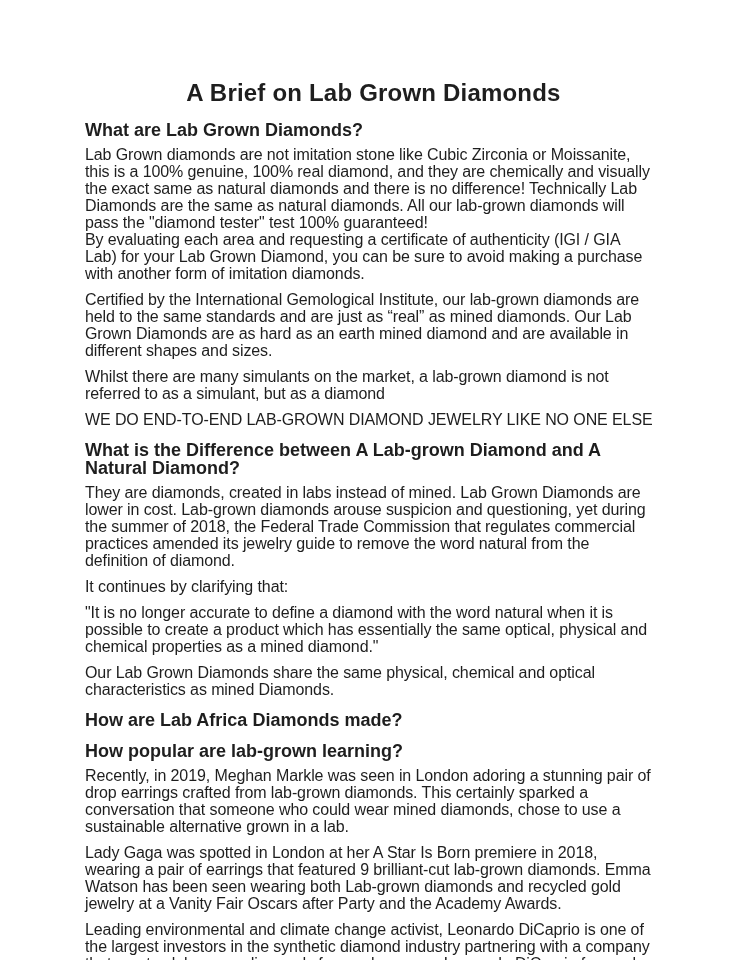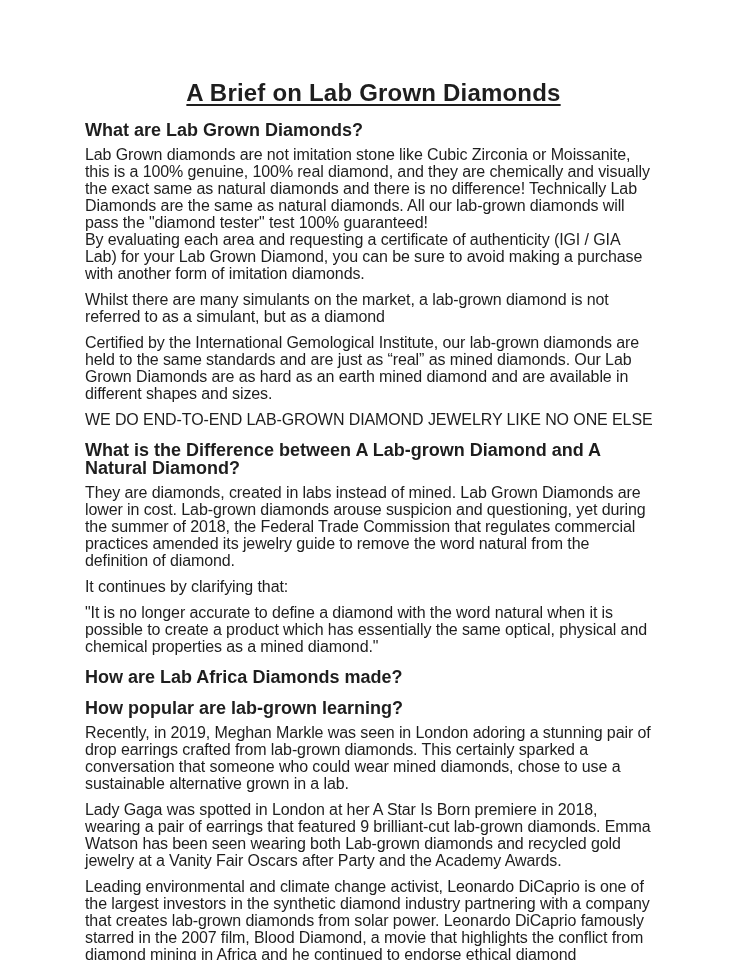--- a/index.html
+++ b/index.html
@@ -19,21 +19,20 @@
   }
   .doc-title {
     font-size: 24px;
     line-height: 30px;
     font-weight: bold;
     text-align: center;
     margin: 0 0 8px 0;
     letter-spacing: 0.2px;
   }
   .doc-title .underlined {
-    text-decoration: underline;
     text-decoration-thickness: 2px;
     text-underline-offset: 3px;
   }
   .section-heading {
     font-size: 18px;
     line-height: 18px;
     font-weight: bold;
     margin: 13px 0 7px 0;
   }
   .paragraph {
@@ -52,30 +51,31 @@
 
     <h1 class="doc-title"><span class="underlined">A Brief on Lab Grown Diamonds</span></h1>
 
     <section>
       <h2 class="section-heading">What are Lab Grown Diamonds?</h2>
       <p class="paragraph">Lab Grown diamonds are not imitation stone like Cubic Zirconia or Moissanite, this is a 100% genuine, 100% real diamond, and they are chemically and visually the exact same as natural diamonds and there is no difference! Technically Lab Diamonds are the same as natural diamonds. All our lab-grown diamonds will pass the "diamond tester" test 100% guaranteed!
 By evaluating each area and requesting a certificate of authenticity (IGI / GIA Lab) for your Lab Grown Diamond, you can be sure to avoid making a purchase with another form of imitation diamonds.</p>
     </section>
 
     <section>
+      <p class="paragraph">Certified by the International Gemological Institute, our lab-grown diamonds are held to the same standards and are just as “real” as mined diamonds. Our Lab Grown Diamonds are as hard as an earth mined diamond and are available in different shapes and sizes.</p>
       <p class="paragraph">Whilst there are many simulants on the market, a lab-grown diamond is not referred to as a simulant, but as a diamond</p>
-      <p class="paragraph">Certified by the International Gemological Institute, our lab-grown diamonds are held to the same standards and are just as “real” as mined diamonds. Our Lab Grown Diamonds are as hard as an earth mined diamond and are available in different shapes and sizes.</p>
       <p class="paragraph">WE DO END-TO-END LAB-GROWN DIAMOND JEWELRY LIKE NO ONE ELSE</p>
     </section>
 
     <section>
       <h2 class="section-heading">What is the Difference between A Lab-grown Diamond and A Natural Diamond?</h2>
       <p class="paragraph">They are diamonds, created in labs instead of mined. Lab Grown Diamonds are lower in cost. Lab-grown diamonds arouse suspicion and questioning, yet during the summer of 2018, the Federal Trade Commission that regulates commercial practices amended its jewelry guide to remove the word natural from the definition of diamond.</p>
       <p class="paragraph">It continues by clarifying that:</p>
       <p class="paragraph">"It is no longer accurate to define a diamond with the word natural when it is possible to create a product which has essentially the same optical, physical and chemical properties as a mined diamond."</p>
+      <p class="paragraph">Our Lab Grown Diamonds share the same physical, chemical and optical characteristics as mined Diamonds.</p>
     </section>
 
     <section>
       <h2 class="section-heading">How are Lab Africa Diamonds made?</h2>
     </section>
 
     <section>
       <h2 class="section-heading">How popular are lab-grown learning?</h2>
       <p class="paragraph">Recently, in 2019, Meghan Markle was seen in London adoring a stunning pair of drop earrings crafted from lab-grown diamonds. This certainly sparked a conversation that someone who could wear mined diamonds, chose to use a sustainable alternative grown in a lab.</p>
       <p class="paragraph">Lady Gaga was spotted in London at her A Star Is Born premiere in 2018, wearing a pair of earrings that featured 9 brilliant-cut lab-grown diamonds. Emma Watson has been seen wearing both Lab-grown diamonds and recycled gold jewelry at a Vanity Fair Oscars after Party and the Academy Awards.</p>

